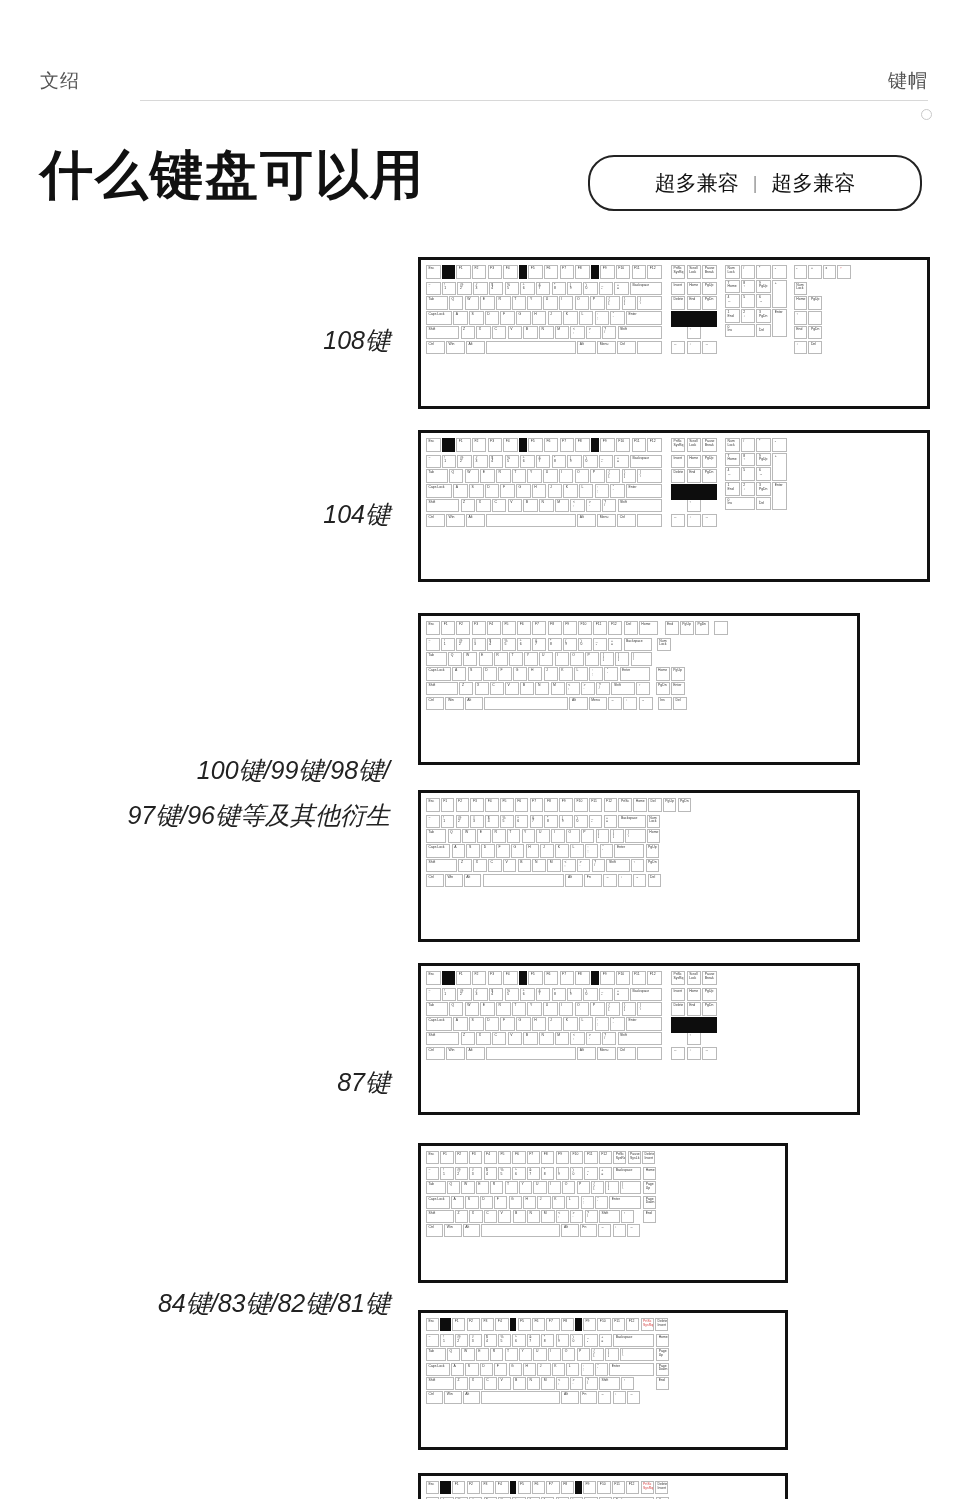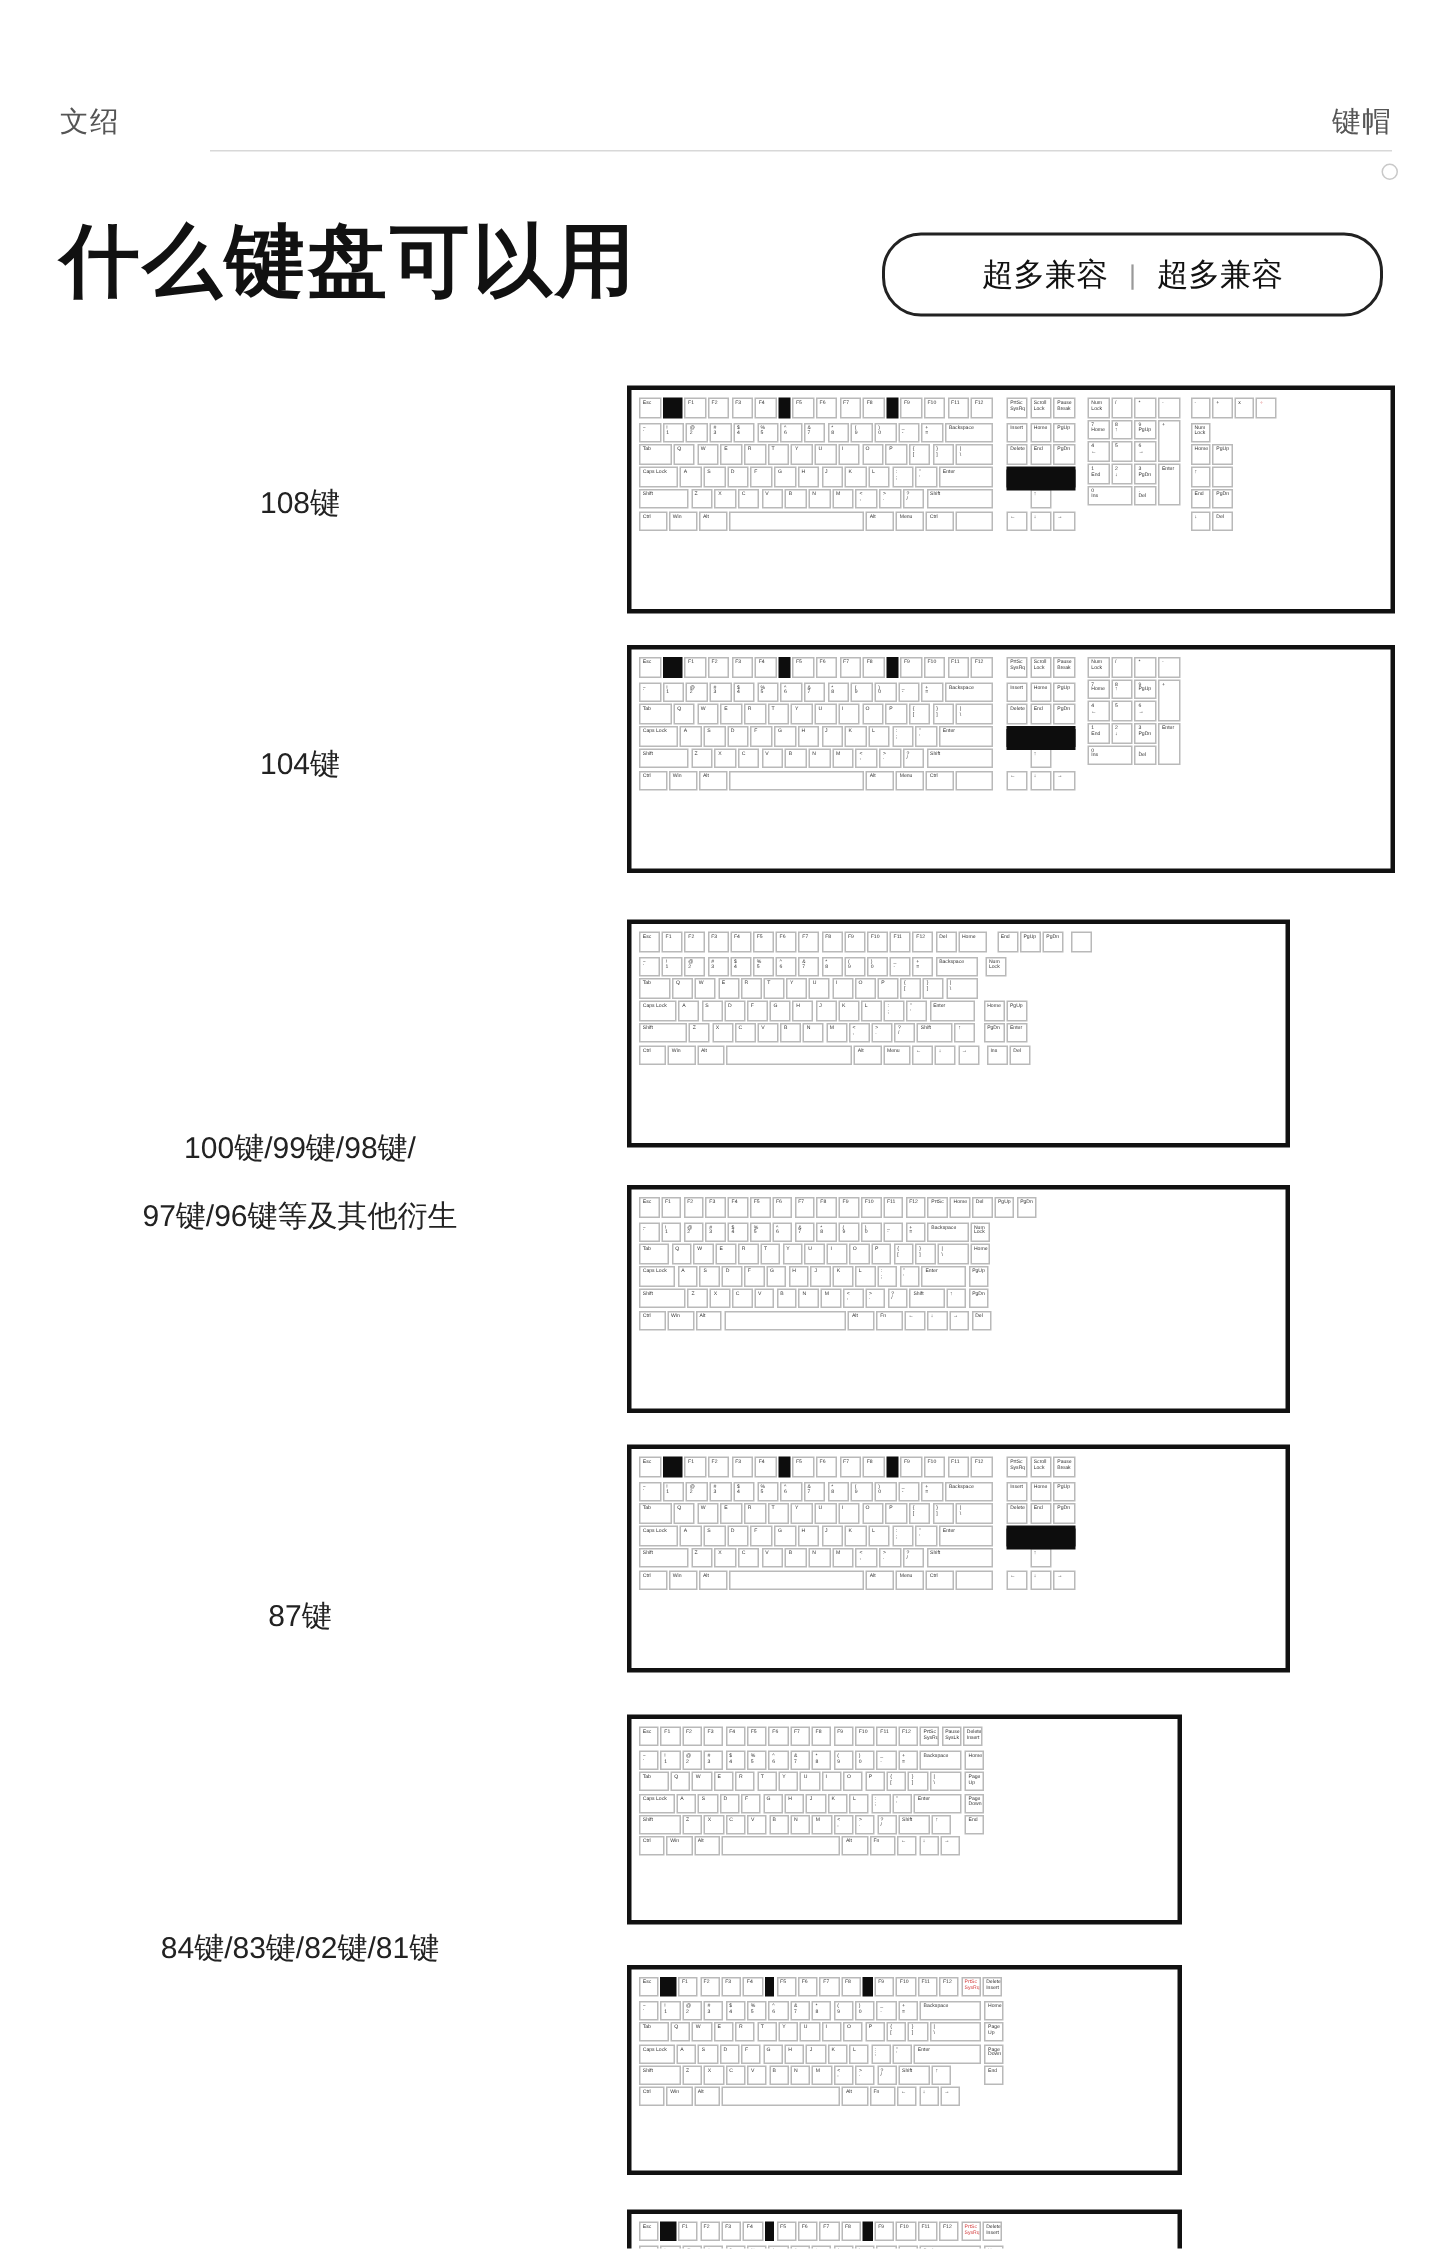--- a/index.html
+++ b/index.html
@@ -87,26 +87,27 @@
     color: #111;
   }
   .pill .sep {
     color: #999;
     font-size: 18px;
   }
 
   
   .row-label {
     position: absolute;
-    text-align: center;
-    font-size: 20px;
+    text-align: right;
+    font-size: 25px;
     color: #222;
     line-height: 1.6;
     width: 380px;
     left: 10px;
+    font-style: italic;
   }
 
   
   .kb {
     position: absolute;
     box-sizing: border-box;
     border: 3px solid #111;
     background: #ffffff;
     overflow: hidden;
   }

